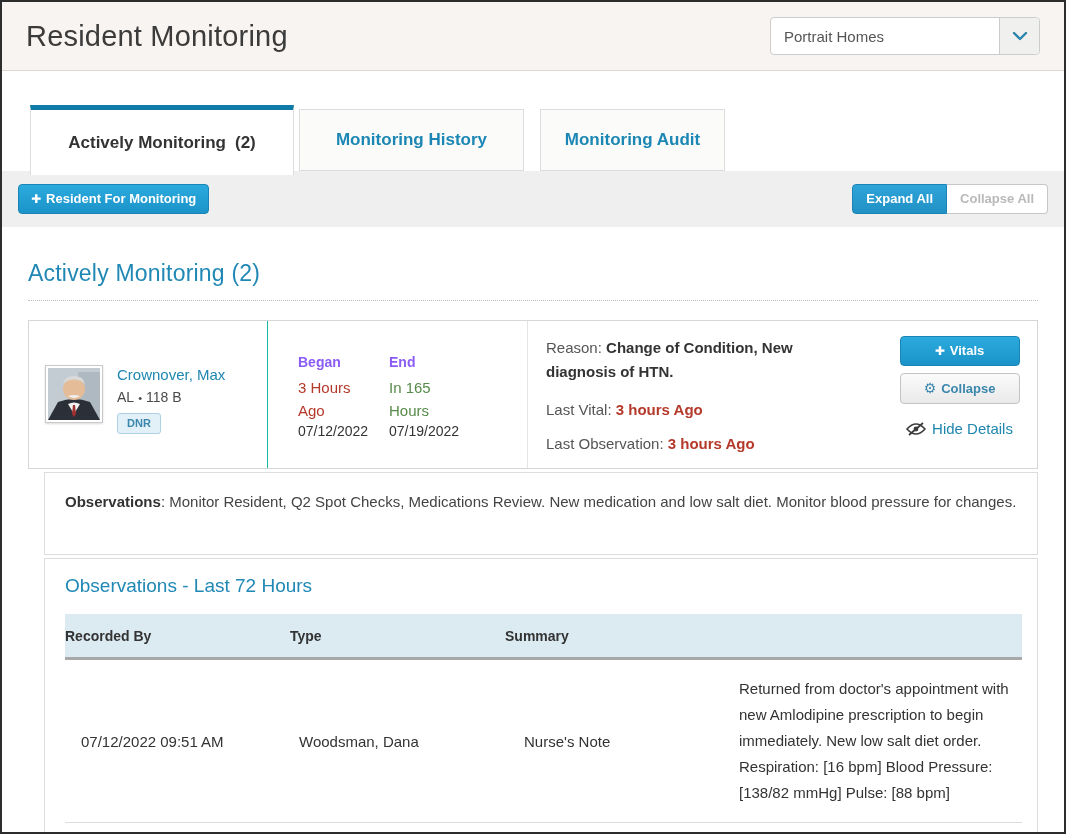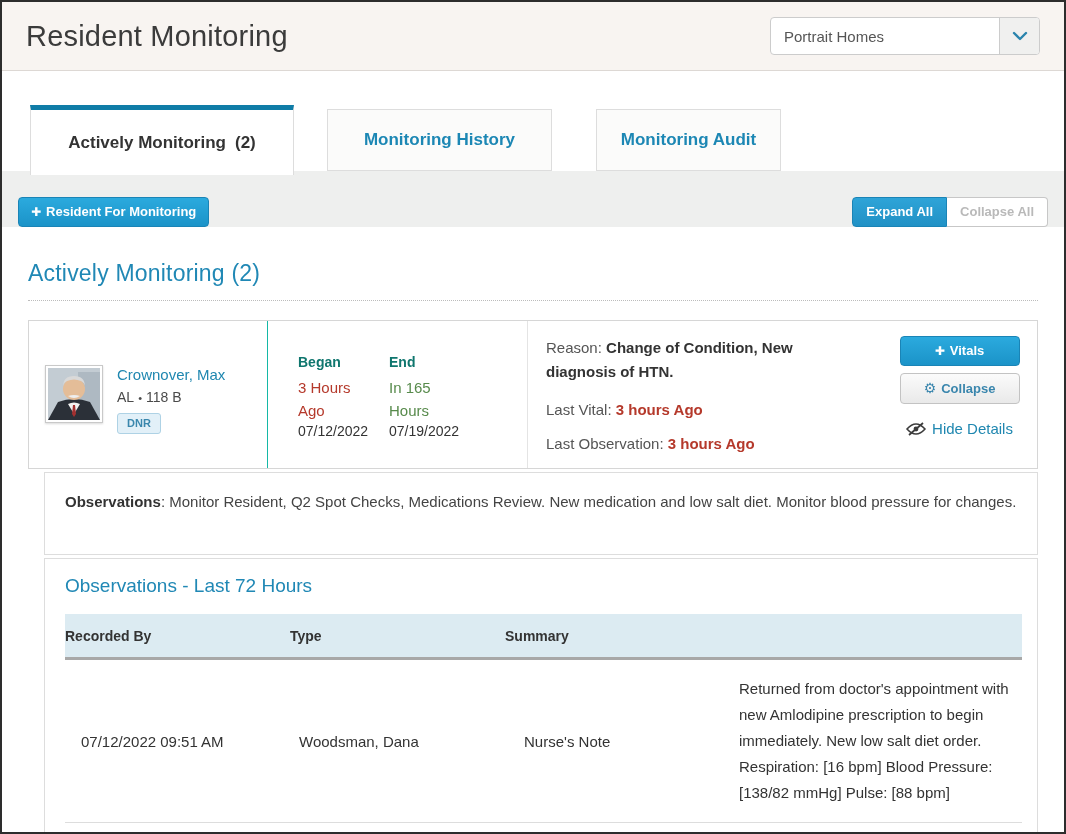--- a/index.html
+++ b/index.html
@@ -35,21 +35,21 @@
     flex: 1; display: flex; align-items: center;
     padding-left: 13px; font-size: 15px; color: #555;
   }
   .community-select .caret-btn {
     width: 40px; background: #f0f0ef;
     border-left: 1px solid #cccccc;
     display: flex; align-items: center; justify-content: center;
   }
 
   
-  .tabs { display: flex; align-items: flex-start; margin: 34px 0 0 28px; gap: 28px; }
+  .tabs { display: flex; align-items: flex-start; margin: 34px 0 0 28px; }
   .tab {
     height: 62px; margin-top: 4px;
     display: flex; align-items: center; justify-content: center;
     background: #fbfbfa;
     border: 1px solid #dddddd;
     font-size: 17px; font-weight: bold; color: #1c87b4;
     cursor: pointer;
   }
   .tab.active {
     margin-top: 0; height: 70px; margin-bottom: -8px;
@@ -59,21 +59,21 @@
     position: relative; z-index: 2;
   }
   .tab-1 { width: 264px; }
   .tab-2 { width: 225px; margin-left: 5px; }
   .tab-3 { width: 185px; margin-left: 16px; }
   .tab .count { margin-left: 9px; }
 
   
   .toolbar {
     height: 56px; background: #eeefee;
-    display: flex; align-items: flex-end; justify-content: space-between;
+    display: flex; align-items: center; justify-content: space-between;
     padding: 0 16px;
     position: relative; z-index: 1;
   }
   .btn-blue {
     background: linear-gradient(#2baade, #1b93c8);
     border: 1px solid #1a84b6; border-radius: 4px;
     color: #ffffff; font-weight: bold; font-size: 13px;
     padding: 6px 12px 7px;
     cursor: pointer;
     font-family: inherit;
@@ -131,21 +131,21 @@
     display: inline-block; margin-top: 8px;
     background: #e2f0f8; border: 1px solid #aed2e5; border-radius: 3px;
     color: #3a87ad; font-size: 11px; font-weight: bold;
     padding: 3px 9px 4px;
   }
   .col-dates {
     width: 260px; border-right: 1px solid #e4e4e4;
     display: flex; padding: 33px 0 0 30px;
   }
   .date-block { width: 91px; }
-  .date-label { font-size: 14px; font-weight: bold; color: #0f766e; }
+  .date-label { font-size: 14px; font-weight: bold; color: #8b5cf6; }
   .date-relative { font-size: 15px; line-height: 23px; margin-top: 6px; width: 72px; }
   .date-relative.overdue { color: #b5392b; }
   .date-relative.future { color: #578a4b; }
   .date-value { font-size: 14px; color: #333; margin-top: 1px; }
   .col-reason { flex: 1; padding: 15px 10px 0 18px; }
   .reason-line { font-size: 15px; line-height: 24px; color: #555; width: 310px; }
   .reason-line b { color: #333; }
   .stat-line { font-size: 15px; color: #555; margin-top: 17px; }
   .stat-line .red { color: #b5392b; font-weight: bold; }
   .col-actions { width: 145px; padding: 15px 16px 0 6px; text-align: center; }

